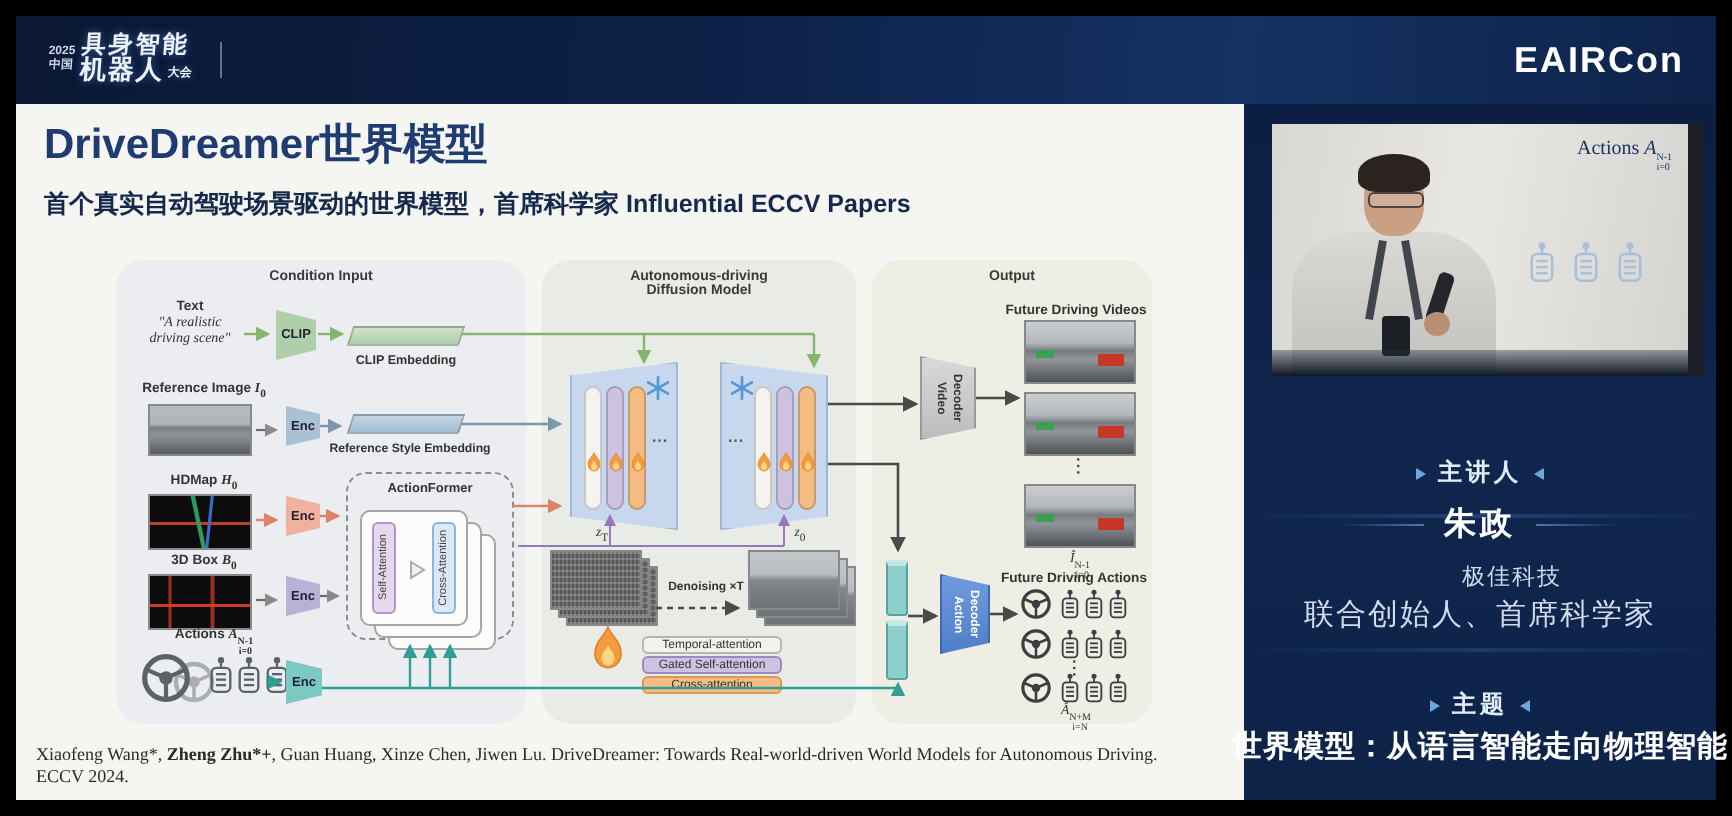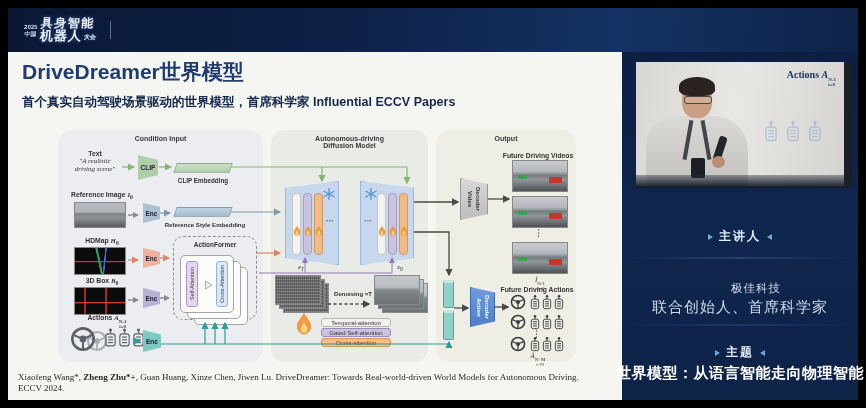--- a/index.html
+++ b/index.html
@@ -97,21 +97,21 @@
             font-size:9px;line-height:11px;color:#2a2a2a;}
   
   .rpanel{position:absolute;left:622px;top:52px;width:236px;height:348px;color:#fff;
       background:
         linear-gradient(90deg,rgba(90,140,210,0),rgba(90,140,210,.28) 50%,rgba(90,140,210,0)) no-repeat 0 205px/100% 2px,
         linear-gradient(90deg,rgba(90,140,210,0),rgba(90,140,210,.2) 50%,rgba(90,140,210,0)) no-repeat 0 272px/100% 2px,
         linear-gradient(180deg,#0c1e42 0%,#10264e 45%,#0d2348 100%);}
   .video{position:absolute;left:14px;top:10px;width:216px;height:126px;overflow:hidden;
          background:linear-gradient(100deg,#d9d7d2 0%,#e9e7e3 45%,#d4d2ce 100%);}
   .video::after{content:"";position:absolute;right:0;top:0;width:8px;height:100%;background:#1c2026;}
-  .proj-math{position:absolute;right:16px;top:7px;font-size:10px;font-weight:bold;color:#1c3560;}
+  .proj-math{position:absolute;right:16px;top:7px;font-size:10px;font-weight:normal;color:#1c3560;}
   .bg-gear{position:absolute;color:#9db8d8;opacity:.8;}
   .person-head{position:absolute;left:46px;top:20px;width:30px;height:36px;background:#c9a084;border-radius:46% 46% 42% 42%;}
   .person-head::before{content:"";position:absolute;left:-3px;top:-5px;width:36px;height:19px;background:#2a2320;border-radius:50% 50% 30% 30%;}
   .person-head::after{content:"";position:absolute;left:2px;top:14px;width:26px;height:6px;border:1px solid #4a4340;border-radius:3px;background:rgba(255,255,255,.15);}
   .person-body{position:absolute;left:10px;top:54px;width:102px;height:74px;background:linear-gradient(#dbd9d5,#c2c0bc);border-radius:30px 34px 0 0;}
   .lanyard-l{position:absolute;left:50px;top:58px;width:4px;height:40px;background:#41464d;transform:rotate(10deg);}
   .lanyard-r{position:absolute;left:68px;top:58px;width:4px;height:40px;background:#41464d;transform:rotate(-10deg);}
   .badge{position:absolute;left:55px;top:96px;width:14px;height:20px;background:#1c1f24;border-radius:2px;}
   .mic{position:absolute;left:80px;top:74px;width:8px;height:26px;background:#23262b;border-radius:3px;transform:rotate(18deg);}
   .hand{position:absolute;left:76px;top:94px;width:13px;height:12px;background:#b98f74;border-radius:50%;}
@@ -174,20 +174,21 @@
       <div class="logo-side">
         <span>2025</span>
         <span>中国</span>
       </div>
       <div class="logo-main">
         <div class="lr1">具身智能</div>
         <div class="lr2"><span>机器人</span><span class="suffix">大会</span></div>
       </div>
     </div>
     <div class="tb-div"></div>
+    <div class="brand">EAIRCon</div>
   </header>
 
   <main class="slide">
     <h1 class="slide-title">DriveDreamer世界模型</h1>
     <div class="slide-subtitle">首个真实自动驾驶场景驱动的世界模型，首席科学家 Influential ECCV Papers</div>
 
     <section class="dpanel p-cond">
       <div class="sec-title">Condition Input</div>
       <div class="lbl" style="left:2px;top:20px;width:70px;">
         <span>Text</span><br>
@@ -488,20 +489,25 @@
       <div class="person-head"></div>
       <div class="mic"></div>
       <div class="hand"></div>
       <div class="video-bottom"></div>
     </div>
     <div class="plabel" style="top:176px;">
       <i class="tri-r"></i>
       <span>主讲人</span>
       <i class="tri-l"></i>
     </div>
+    <div class="pname">
+      <i class="hline l"></i>
+      <span>朱政</span>
+      <i class="hline r"></i>
+    </div>
     <div class="porg">极佳科技</div>
     <div class="prole">联合创始人、首席科学家</div>
     <div class="plabel" style="top:292px;font-family:Liberation Serif, serif;">
       <i class="tri-r"></i>
       <span>主题</span>
       <i class="tri-l"></i>
     </div>
     <div class="ptopic">世界模型：从语言智能走向物理智能</div>
   </aside>
 </div>

